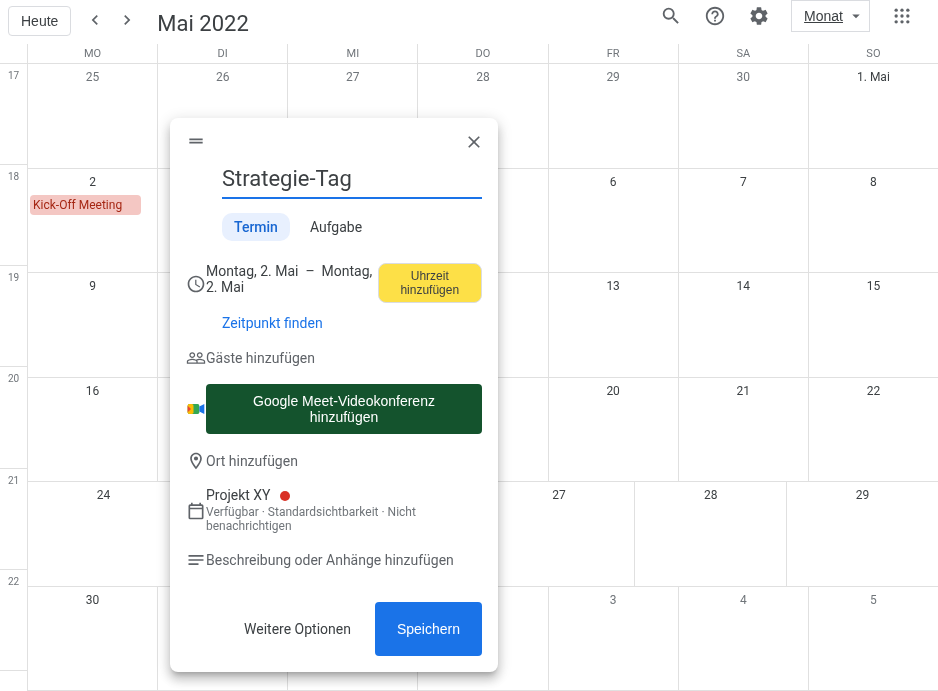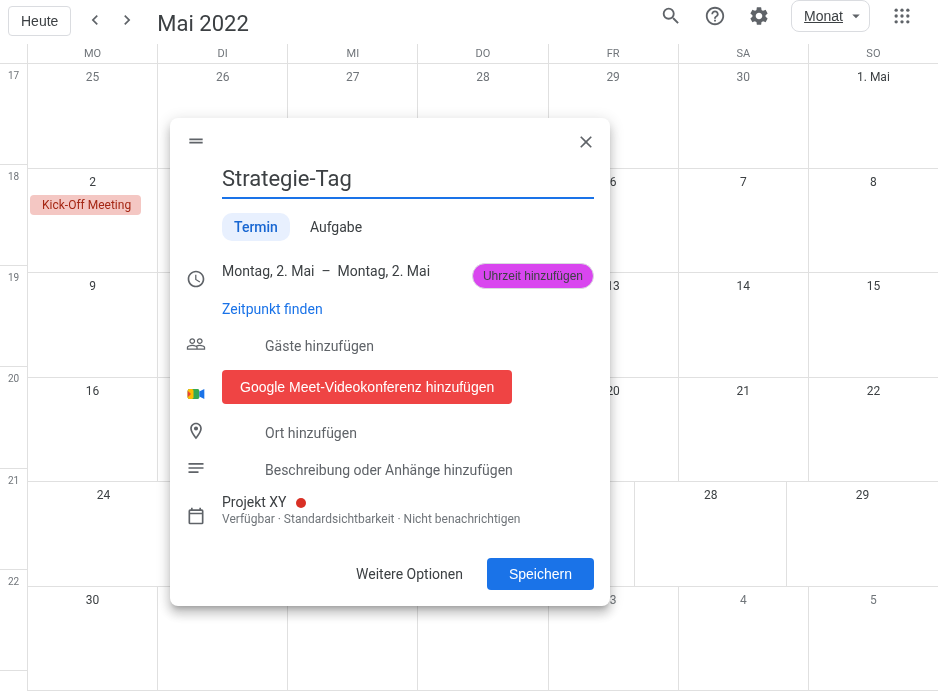--- a/index.html
+++ b/index.html
@@ -9,68 +9,68 @@
 .header { display: flex; align-items: flex-end; padding: 8px 0 8px 8px; height: 44px; }
 .today-btn { border: 1px solid #dadce0; background: #fff; padding: 6px 12px; border-radius: 4px; color: #3c4043; font-size: 14px; cursor: pointer; margin-right: 8px; }
 .nav-arrows { display: flex; gap: 0; margin-right: 14px; }
 .nav-arrow { width: 32px; height: 32px; display: flex; align-items: center; justify-content: center; cursor: pointer; border-radius: 50%; }
 .nav-arrow svg { width: 20px; height: 20px; fill: #5f6368; }
 .month-title { font-size: 22px; color: #3c4043; font-weight: 400; flex: 0 0 auto; }
 .header-spacer { flex: 1; }
 .header-icons { display: flex; align-items: center; gap: 4px; }
 .header-icon { width: 40px; height: 40px; display: flex; align-items: center; justify-content: center; cursor: pointer; border-radius: 50%; }
 .header-icon svg { width: 22px; height: 22px; fill: #5f6368; }
-.view-switcher { border: 1px solid #dadce0; background: #fff; padding: 6px 4px 6px 12px; border-radius: 8px; color: #3c4043; font-size: 14px; cursor: pointer; display: flex; align-items: center; gap: 4px; margin: 0 8px; text-decoration: underline; }
+.view-switcher { border: 1px solid #dadce0; background: #fff; padding: 6px 4px 6px 12px; border-radius: 0; color: #3c4043; font-size: 14px; cursor: pointer; display: flex; align-items: center; gap: 4px; margin: 0 8px; text-decoration: underline; }
 .apps-icon { width: 40px; height: 40px; display: flex; align-items: center; justify-content: center; cursor: pointer; }
 .profile-arc { width: 12px; height: 40px; overflow: hidden; }
 
 
 .cal-wrap { display: flex; height: calc(691px - 44px); }
 .weeknum-col { width: 28px; border-right: 1px solid #e0e0e0; }
 .weeknum-hdr { height: 20px; border-bottom: 1px solid #e0e0e0; }
 .weeknum { height: calc((100% - 20px) / 6); display: flex; align-items: flex-start; justify-content: center; padding-top: 6px; font-size: 10px; color: #70757a; border-bottom: 1px solid #e0e0e0; }
 .grid { flex: 1; display: flex; flex-direction: column; }
 .dayhdr-row { display: flex; height: 20px; border-bottom: 1px solid #e0e0e0; }
 .dayhdr { flex: 1; text-align: center; font-size: 11px; color: #70757a; border-right: 1px solid #e0e0e0; text-transform: uppercase; line-height: 20px; }
 .dayhdr:last-child { border-right: none; }
 .weeks { flex: 1; display: flex; flex-direction: column; }
 .week { flex: 1; display: flex; border-bottom: 1px solid #e0e0e0; position: relative; }
 .day { flex: 1; border-right: 1px solid #e0e0e0; position: relative; }
 .day:last-child { border-right: none; }
 .daynum { text-align: center; font-size: 12px; color: #3c4043; padding-top: 6px; }
 .daynum.muted { color: #70757a; }
-.event-chip { position: absolute; left: 2px; right: 16px; top: 26px; background: #f4c7c3; color: #a52714; font-size: 12px; padding: 3px 12px; border-radius: 4px; white-space: nowrap; overflow: hidden; }
-
-
-.modal { position: absolute; left: 170px; top: 118px; width: 440px; background: #fff; border-radius: 8px; box-shadow: 0 8px 10px 1px rgba(0,0,0,.14), 0 3px 14px 2px rgba(0,0,0,.12), 0 5px 5px -3px rgba(0,0,0,.2); z-index: 10; }
+.event-chip { position: absolute; left: 2px; right: 16px; top: 26px; background: #f4c7c3; color: #a52714; font-size: 12px; padding: 3px 3px; border-radius: 4px; white-space: nowrap; overflow: hidden; }
+
+
+.modal { position: absolute; left: 170px; top: 118px; width: 328px; background: #fff; border-radius: 8px; box-shadow: 0 8px 10px 1px rgba(0,0,0,.14), 0 3px 14px 2px rgba(0,0,0,.12), 0 5px 5px -3px rgba(0,0,0,.2); z-index: 10; }
 .modal-hdr { display: flex; align-items: center; justify-content: space-between; padding: 8px 8px 4px 16px; }
 .drag-handle svg { width: 20px; height: 20px; fill: #5f6368; }
 .close-btn { width: 32px; height: 32px; display: flex; align-items: center; justify-content: center; cursor: pointer; border-radius: 50%; }
 .close-btn svg { width: 20px; height: 20px; fill: #5f6368; }
 .modal-body { padding: 0 16px 16px 16px; }
 .title-input { width: calc(100% - 36px); margin-left: 36px; border: none; border-bottom: 2px solid #1a73e8; font-size: 22px; padding: 4px 0 6px 0; outline: none; color: #3c4043; font-family: inherit; }
 .tabs { display: flex; gap: 8px; margin: 14px 0 14px 36px; }
 .tab { padding: 6px 12px; border-radius: 10px; font-size: 14px; cursor: pointer; }
 .tab.active { background: #e8f0fe; color: #1967d2; font-weight: 500; }
 .tab.inactive { color: #3c4043; }
-.form-row { display: flex; align-items: flex-end; gap: 16px; padding: 8px 0; }
+.form-row { display: flex; align-items: center; padding: 8px 0; }
 .form-icon { width: 20px; height: 20px; flex: 0 0 20px; display: flex; align-items: center; justify-content: center; margin-top: 1px; }
 .form-icon svg { width: 20px; height: 20px; fill: #5f6368; }
 .form-content { flex: 1; font-size: 14px; color: #3c4043; }
 .form-content .muted { font-size: 12px; color: #70757a; }
 .date-line { display: flex; align-items: flex-start; justify-content: space-between; }
-.add-time-btn { border: 1px solid #dadce0; background: #d946ef; padding: 5px 10px; border-radius: 14px; font-size: 12px; color: #3c4043; cursor: pointer; }
+.add-time-btn { border: 1px solid #dadce0; background: #fde047; padding: 5px 10px; border-radius: 8px; font-size: 12px; color: #3c4043; cursor: pointer; }
 .link-blue { color: #1a73e8; font-size: 14px; cursor: pointer; margin-left: 36px; display: block; margin-top: 4px; margin-bottom: 8px; }
-.placeholder-text { color: #5f6368; font-size: 14px; margin-left: 43px; }
-.meet-btn { background: #ef4444; color: #fff; border: none; padding: 9px 18px; border-radius: 4px; font-size: 14px; font-weight: 500; cursor: pointer; }
+.placeholder-text { color: #5f6368; font-size: 14px; }
+.meet-btn { background: #14532d; color: #fff; border: none; padding: 9px 18px; border-radius: 4px; font-size: 14px; font-weight: 500; cursor: pointer; }
 .cal-row-sub { font-size: 12px; color: #70757a; margin-top: 2px; }
 .cal-dot { display: inline-block; width: 10px; height: 10px; border-radius: 50%; background: #d93025; margin-left: 6px; vertical-align: middle; }
 .modal-ftr { display: flex; justify-content: flex-end; gap: 12px; padding: 8px 16px 16px 16px; align-items: center; }
 .more-opts { color: #3c4043; font-size: 14px; cursor: pointer; padding: 8px 12px; }
-.save-btn { background: #1a73e8; color: #fff; border: none; padding: 8px 22px; border-radius: 4px; font-size: 14px; font-weight: 500; cursor: pointer; }
+.save-btn { background: #1a73e8; color: #fff; border: none; padding: 19px 22px; border-radius: 4px; font-size: 14px; font-weight: 500; cursor: pointer; }
 .meet-icon { width: 20px; height: 20px; flex: 0 0 20px; }
 </style>
 </head>
 <body>
 
 <div class="header">
   <button class="today-btn">Heute</button>
   <div class="nav-arrows">
     <div class="nav-arrow">
       <svg viewBox="0 0 24 24">
@@ -360,36 +360,36 @@
         <svg viewBox="0 0 24 24">
             <path d="M12 2C8.13 2 5 5.13 5 9c0 5.25 7 13 7 13s7-7.75 7-13c0-3.87-3.13-7-7-7zm0 2a5 5 0 0 1 5 5c0 2.88-2.88 7.19-5 9.88C9.92 16.21 7 11.85 7 9a5 5 0 0 1 5-5zm0 2.5A2.5 2.5 0 1 0 12 11.5 2.5 2.5 0 0 0 12 6.5z"></path>
           </svg>
       </div>
       <div class="form-content placeholder-text">Ort hinzufügen</div>
     </div>
 
     <div class="form-row">
       <div class="form-icon">
         <svg viewBox="0 0 24 24">
-            <path d="M3 18h12v-2H3v2zM3 6v2h18V6H3zm0 7h18v-2H3v2z"></path>
-          </svg>
-      </div>
-      <div class="form-content placeholder-text">Beschreibung oder Anhänge hinzufügen</div>
-    </div>
-
-    <div class="form-row">
-      <div class="form-icon">
-        <svg viewBox="0 0 24 24">
             <path d="M19 4h-1V2h-2v2H8V2H6v2H5a2 2 0 0 0-2 2v14a2 2 0 0 0 2 2h14a2 2 0 0 0 2-2V6a2 2 0 0 0-2-2zm0 16H5V10h14v10zM5 8V6h14v2H5z"></path>
           </svg>
       </div>
       <div class="form-content">
         <span>Projekt XY</span>
         <span class="cal-dot"></span>
         <div class="cal-row-sub">Verfügbar · Standardsichtbarkeit · Nicht benachrichtigen</div>
       </div>
     </div>
+
+    <div class="form-row">
+      <div class="form-icon">
+        <svg viewBox="0 0 24 24">
+            <path d="M3 18h12v-2H3v2zM3 6v2h18V6H3zm0 7h18v-2H3v2z"></path>
+          </svg>
+      </div>
+      <div class="form-content placeholder-text">Beschreibung oder Anhänge hinzufügen</div>
+    </div>
   </div>
   <div class="modal-ftr">
     <div class="more-opts">Weitere Optionen</div>
     <button class="save-btn">Speichern</button>
   </div>
 </div>
 
 </body></html>

